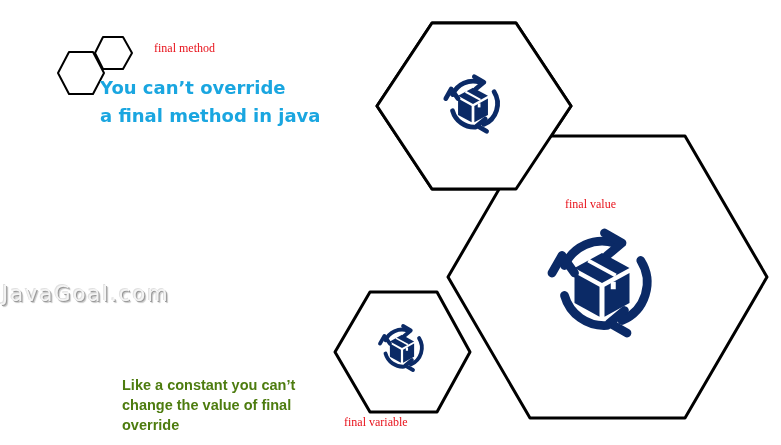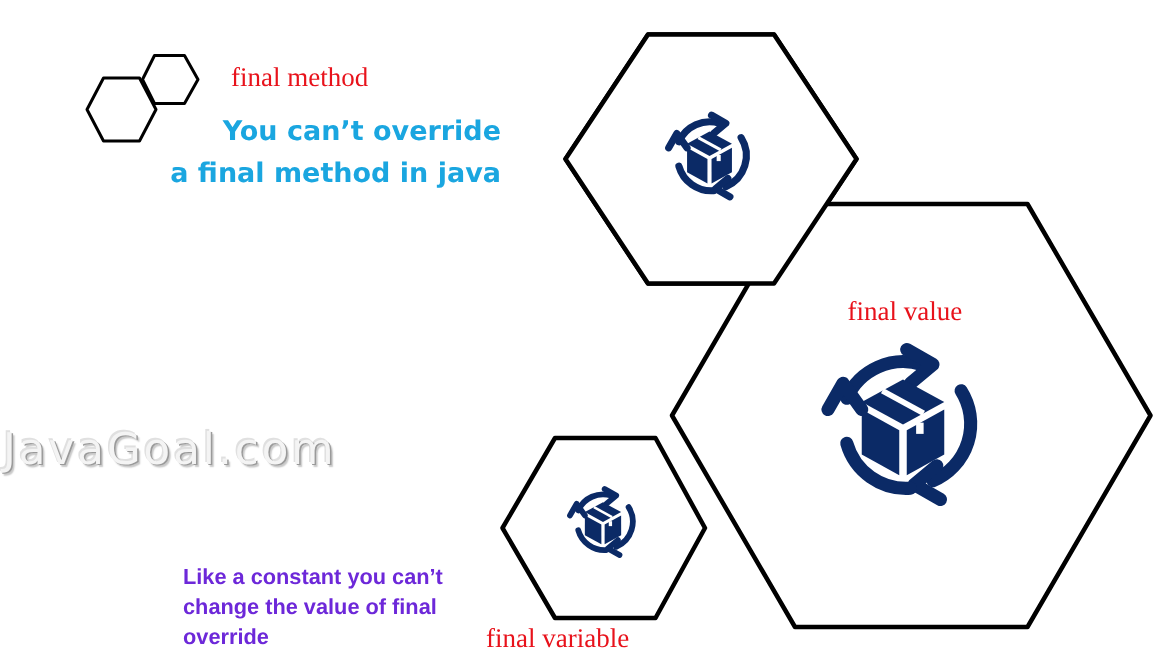--- a/index.html
+++ b/index.html
@@ -1,24 +1,24 @@
 <!DOCTYPE html>
 <html><head>
 <meta charset="utf-8">
 <style>
   html,body{margin:0;padding:0;background:#ffffff;}
   #stage{position:relative;width:781px;height:445px;overflow:hidden;background:#fff;
     font-family:"Liberation Serif","DejaVu Serif",serif;}
   svg.layer{position:absolute;left:0;top:0;}
   .txt{position:absolute;white-space:nowrap;}
-  .red{color:#e8121b;font-family:"Liberation Serif","DejaVu Serif",serif;font-size:18px;}
-  .blue{color:#1aa6e0;font-family:"DejaVu Sans","Liberation Sans",sans-serif;font-weight:bold;font-size:18px;text-align:right;line-height:28px;}
-  .blue-small{color:#6d28d9;font-family:"Liberation Sans","DejaVu Sans",sans-serif;font-weight:bold;font-size:14.5px;line-height:20px;}
+  .red{color:#e8121b;font-family:"Liberation Serif","DejaVu Serif",serif;font-size:12px;}
+  .blue{color:#1aa6e0;font-family:"DejaVu Sans","Liberation Sans",sans-serif;font-weight:bold;font-size:18px;text-align:left;line-height:28px;}
+  .blue-small{color:#4d7c0f;font-family:"Liberation Sans","DejaVu Sans",sans-serif;font-weight:bold;font-size:14.5px;line-height:20px;}
   .watermark{position:absolute;left:2px;top:282px;font-family:"DejaVu Sans","Liberation Sans",sans-serif;
-    font-size:29px;letter-spacing:2px;color:#f4f4f4;
+    font-size:21px;letter-spacing:2px;color:#f4f4f4;
     text-shadow:1px 1px 0 #9a9a9a,2px 2px 1px #c8c8c8,-1px -1px 0 #e0e0e0;}
 </style>
 </head>
 <body>
 
 <div id="stage">
 
   <svg class="layer" width="781" height="445" viewBox="0 0 781 445">
     <defs>
       <g id="boxicon">
@@ -67,19 +67,19 @@
   <div class="txt red" style="left:154px;top:41px;">final method</div>
   <div class="txt blue" style="left:100px;top:74px;width:234px;">
     <div>You can’t override</div>
     <div>a final method in java</div>
   </div>
 
   <div class="txt red" style="left:565px;top:197px;">final value</div>
   <div class="txt blue" style="left:232px;top:205px;width:200px;">
   </div>
 
-  <div class="txt red" style="left:324px;top:415px;">final variable</div>
+  <div class="txt red" style="left:344px;top:415px;">final variable</div>
   <div class="txt blue-small" style="left:122px;top:375px;">
     <div>Like a constant you can’t</div>
     <div>change the value of final</div>
     <div>override</div>
   </div>
 </div>
 
 </body></html>

